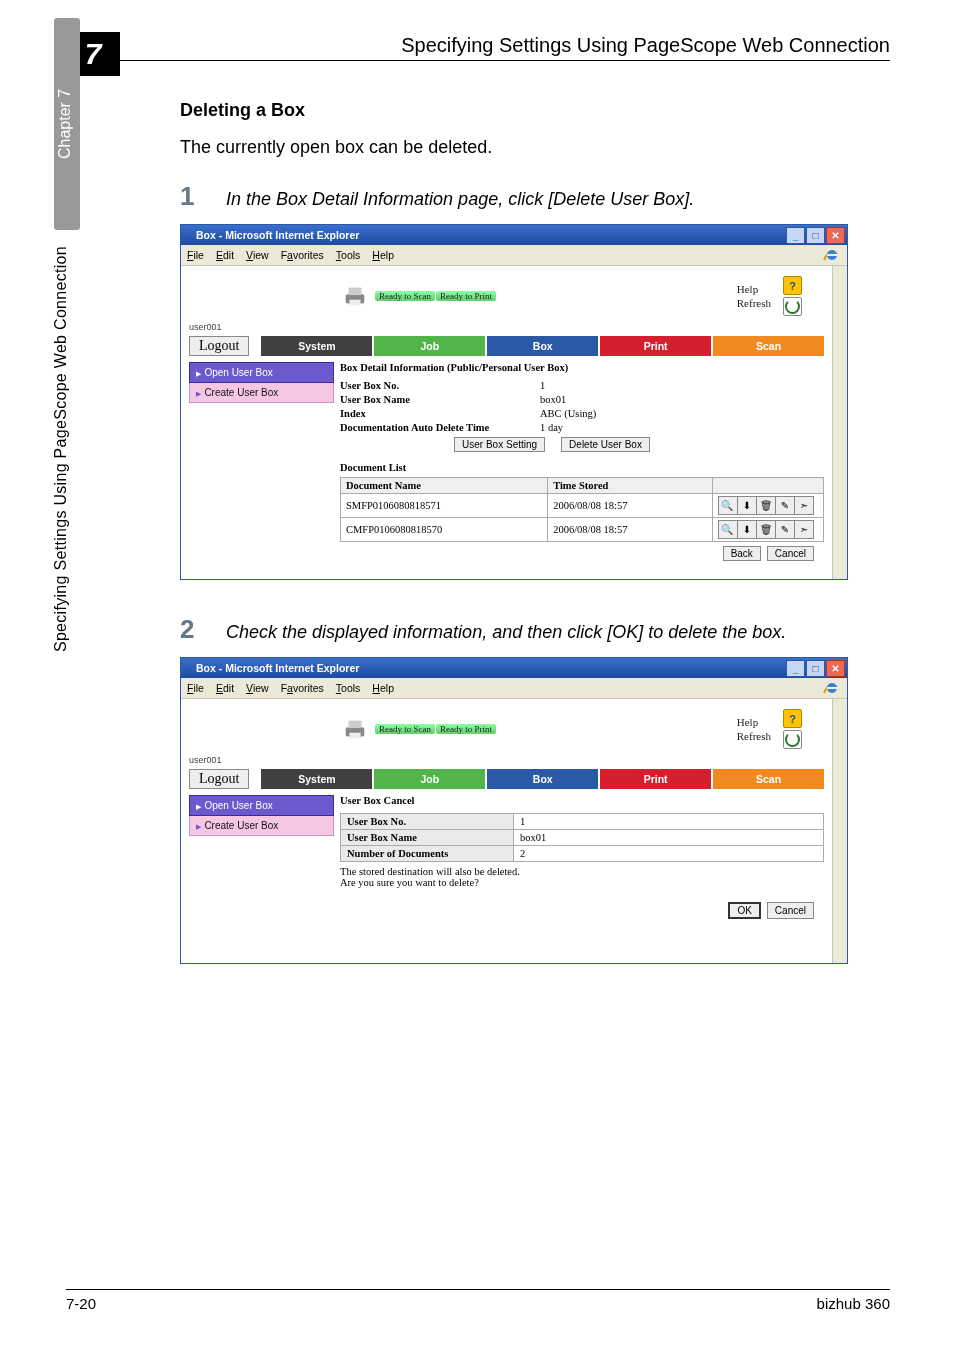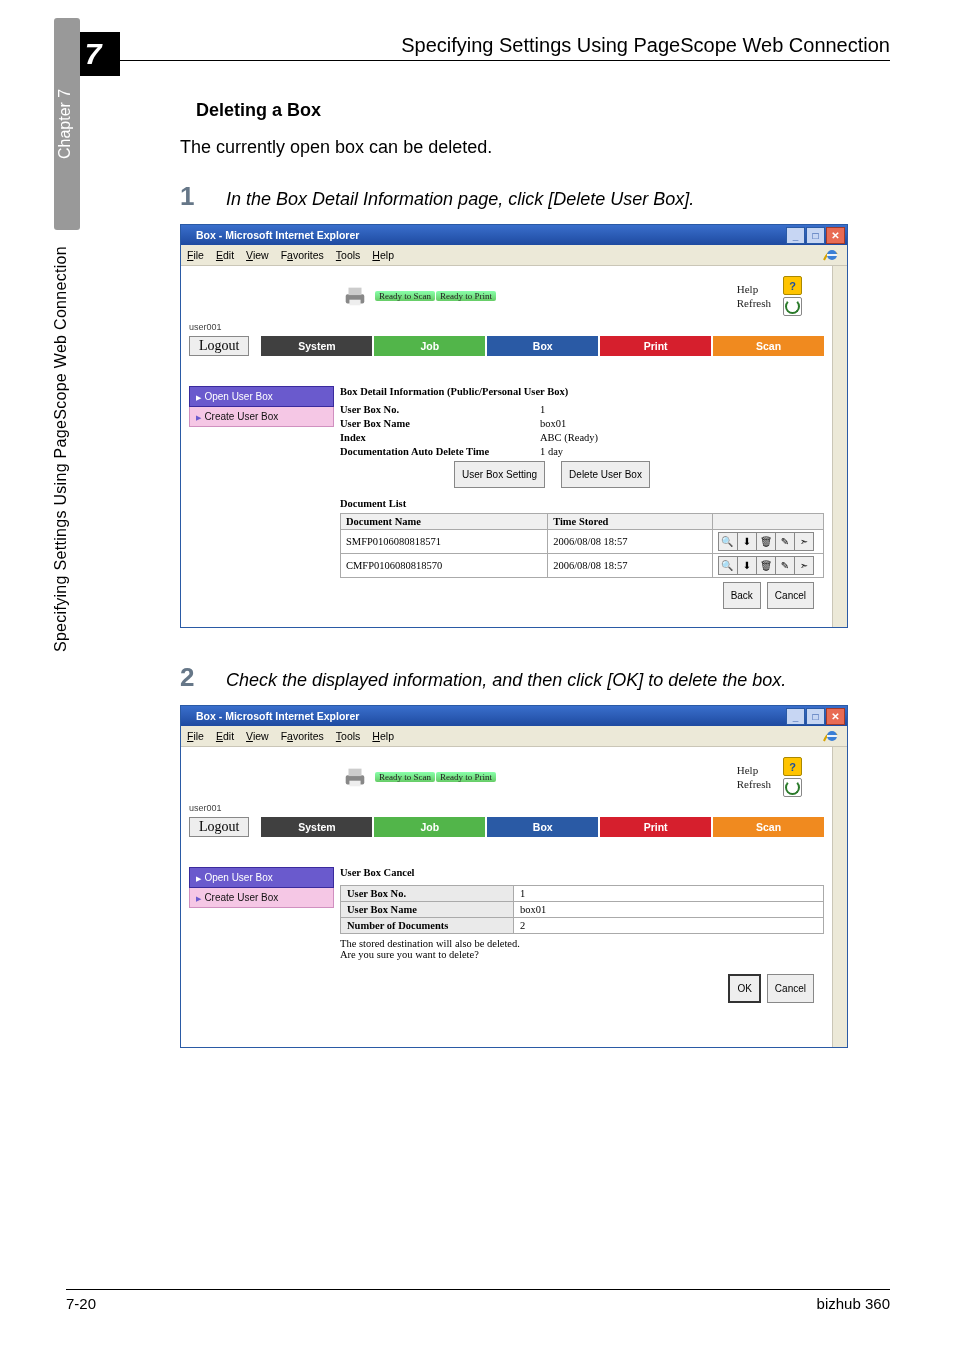--- a/index.html
+++ b/index.html
@@ -3,21 +3,21 @@
 <meta charset="utf-8">
 <style>
 html, body { margin: 0; padding: 0; font-family: Arial, Helvetica, sans-serif; background: #fff; color: #000; }
 .page { width: 954px; height: 1352px; position: relative; box-sizing: border-box; }
 .chapter-tab { position: absolute; left: 66px; top: 32px; width: 54px; height: 44px; background: #000; color: #fff; font-size: 30px; font-weight: bold; font-style: italic; display: flex; align-items: center; justify-content: center; }
 .header-line { position: absolute; left: 120px; top: 60px; width: 770px; border-top: 1.5px solid #000; }
 .header-title { position: absolute; right: 64px; top: 34px; font-size: 20px; }
 .side-text-1 { position: absolute; left: 54px; top: 18px; width: 22px; height: 200px; writing-mode: vertical-rl; transform: rotate(180deg); font-size: 16px; text-align: center; background: #999; color: #fff; border-radius: 3px; padding: 6px 2px; }
 .side-text-2 { position: absolute; left: 50px; top: 240px; writing-mode: vertical-rl; transform: rotate(180deg); font-size: 16px; text-align: center; color: #000; padding: 6px 2px; letter-spacing: 0.3px; }
 .content { position: absolute; left: 180px; top: 100px; width: 710px; }
-h3 { font-size: 18px; font-weight: bold; margin: 0 0 14px 16px; }
+h3 { font-size: 18px; font-weight: bold; margin: 0 0 14px 0; }
 .body-text { font-size: 18px; margin: 0 0 22px 0; line-height: 1.35; }
 .step { display: flex; gap: 24px; margin-bottom: 12px; align-items: baseline; }
 .step-num { font-size: 26px; font-weight: bold; color: #678; font-family: Arial, sans-serif; min-width: 22px; }
 .step-text { font-size: 18px; line-height: 1.35; font-style: italic; }
 
 .ie-window { border: 1px solid #2a5aa5; background: #fff; font-family: Tahoma, Arial, sans-serif; font-size: 10px; margin-bottom: 34px; }
 .ie-titlebar { height: 20px; background: linear-gradient(#3a6fcc, #1e4aa0); color: #fff; display: flex; align-items: center; justify-content: space-between; padding: 0 2px 0 15px; font-size: 10.5px; font-weight: bold; }
 .ie-titlebar .winbtns { display: flex; gap: 1px; }
 .winbtn { width: 17px; height: 15px; background: #c7d6f3; border: 1px solid #2a5aa5; display: flex; align-items: center; justify-content: center; color: #1e4aa0; font-size: 10px; font-weight: bold; }
 .winbtn.close { background: #e86b54; color: #fff; border-color: #a03a2a; }
@@ -40,33 +40,33 @@
 .reficon { width: 11px; height: 11px; border: 2px solid #2a7a2a; border-top-color: transparent; border-radius: 50%; position: relative; }
 .useridrow { font-size: 9px; padding: 0 0 0 8px; font-family: Tahoma, Arial; color: #444; }
 .tabbar { display: flex; gap: 2px; padding: 4px 8px 6px 8px; align-items: center; }
 .logoutbtn { background: #eee; border: 1px solid #888; font-size: 14px; padding: 1px 9px; margin-right: 10px; font-family: "Times New Roman", serif; }
 .maintab { flex: 1; height: 20px; display: flex; align-items: center; justify-content: center; color: #fff; font-size: 10.5px; font-weight: bold; cursor: pointer; }
 .tab-system { background: #404040; }
 .tab-job { background: #52b54a; }
 .tab-box { background: #2a5aa5; }
 .tab-print { background: #d61f2d; }
 .tab-scan { background: #f08a1f; }
-.contentrow { display: flex; gap: 6px; padding: 0 8px 8px 8px; margin-top: 24px; }
+.contentrow { display: flex; gap: 6px; padding: 0 8px 8px 8px; }
 .sidepanel { width: 145px; }
 .side-item { font-size: 10px; padding: 4px 6px; color: #111; }
 .side-open { background: #6a5acd; color: #fff; border: 1px solid #3a2a9d; }
 .side-open::before { content: "▶"; font-size: 7px; margin-right: 3px; }
 .side-create { background: #f5c7e5; border-left: 1px solid #d090c0; border-right: 1px solid #d090c0; border-bottom: 1px solid #d090c0; }
 .side-create::before { content: "▶"; font-size: 7px; margin-right: 3px; color: #6a5acd; }
 .mainpanel { flex: 1; font-size: 10.5px; font-family: "Times New Roman", serif; }
 .mp-title { font-weight: bold; margin-bottom: 7px; }
 .kv { display: flex; gap: 10px; margin-bottom: 3px; }
 .kv .k { width: 190px; font-weight: bold; }
 .btnrow { display: flex; gap: 6px; justify-content: flex-end; margin: 4px 10px 10px 0; }
-.graybtn { background: #eee; border: 1px solid #888; font-size: 10px; padding: 7px 7px; font-family: Tahoma, Arial; }
+.graybtn { background: #eee; border: 1px solid #888; font-size: 10px; padding: 1px 7px; font-family: Tahoma, Arial; }
 .doclist-title { font-weight: bold; margin: 6px 0 4px 0; }
 table.doclist { border-collapse: collapse; width: 100%; }
 table.doclist th, table.doclist td { border: 1px solid #aaa; font-size: 10.5px; padding: 2px 5px; text-align: left; vertical-align: middle; }
 table.doclist th { background: #f0f0f0; font-weight: bold; }
 .iconcells { display: flex; gap: 0; }
 .actionicon { width: 18px; height: 17px; border: 1px solid #888; background: #eee; font-size: 10px; display: inline-flex; align-items: center; justify-content: center; margin-right: -1px; }
 table.inner { border-collapse: collapse; width: 100%; margin-bottom: 4px; }
 table.inner td { border: 1px solid #aaa; font-size: 10.5px; padding: 2px 6px; text-align: left; }
 table.inner td:first-child { background: #eaeaea; width: 160px; font-weight: bold; }
 .footer { position: absolute; left: 66px; bottom: 40px; width: 824px; display: flex; justify-content: space-between; font-size: 15px; }
@@ -160,21 +160,21 @@
               <div class="kv">
                   <span class="k">User Box No.</span>
                   <span>1</span>
                 </div>
               <div class="kv">
                   <span class="k">User Box Name</span>
                   <span>box01</span>
                 </div>
               <div class="kv">
                   <span class="k">Index</span>
-                  <span>ABC  (Ready)</span>
+                  <span>ABC  (Using)</span>
                 </div>
               <div class="kv">
                   <span class="k">Documentation Auto Delete Time</span>
                   <span>1 day</span>
                 </div>
               <div class="btnrow" style="justify-content:center; gap:16px; margin-right:60px">
                 <button class="graybtn">User Box Setting</button>
                 <button class="graybtn">Delete User Box</button>
               </div>
               <div class="doclist-title">Document List</div>

